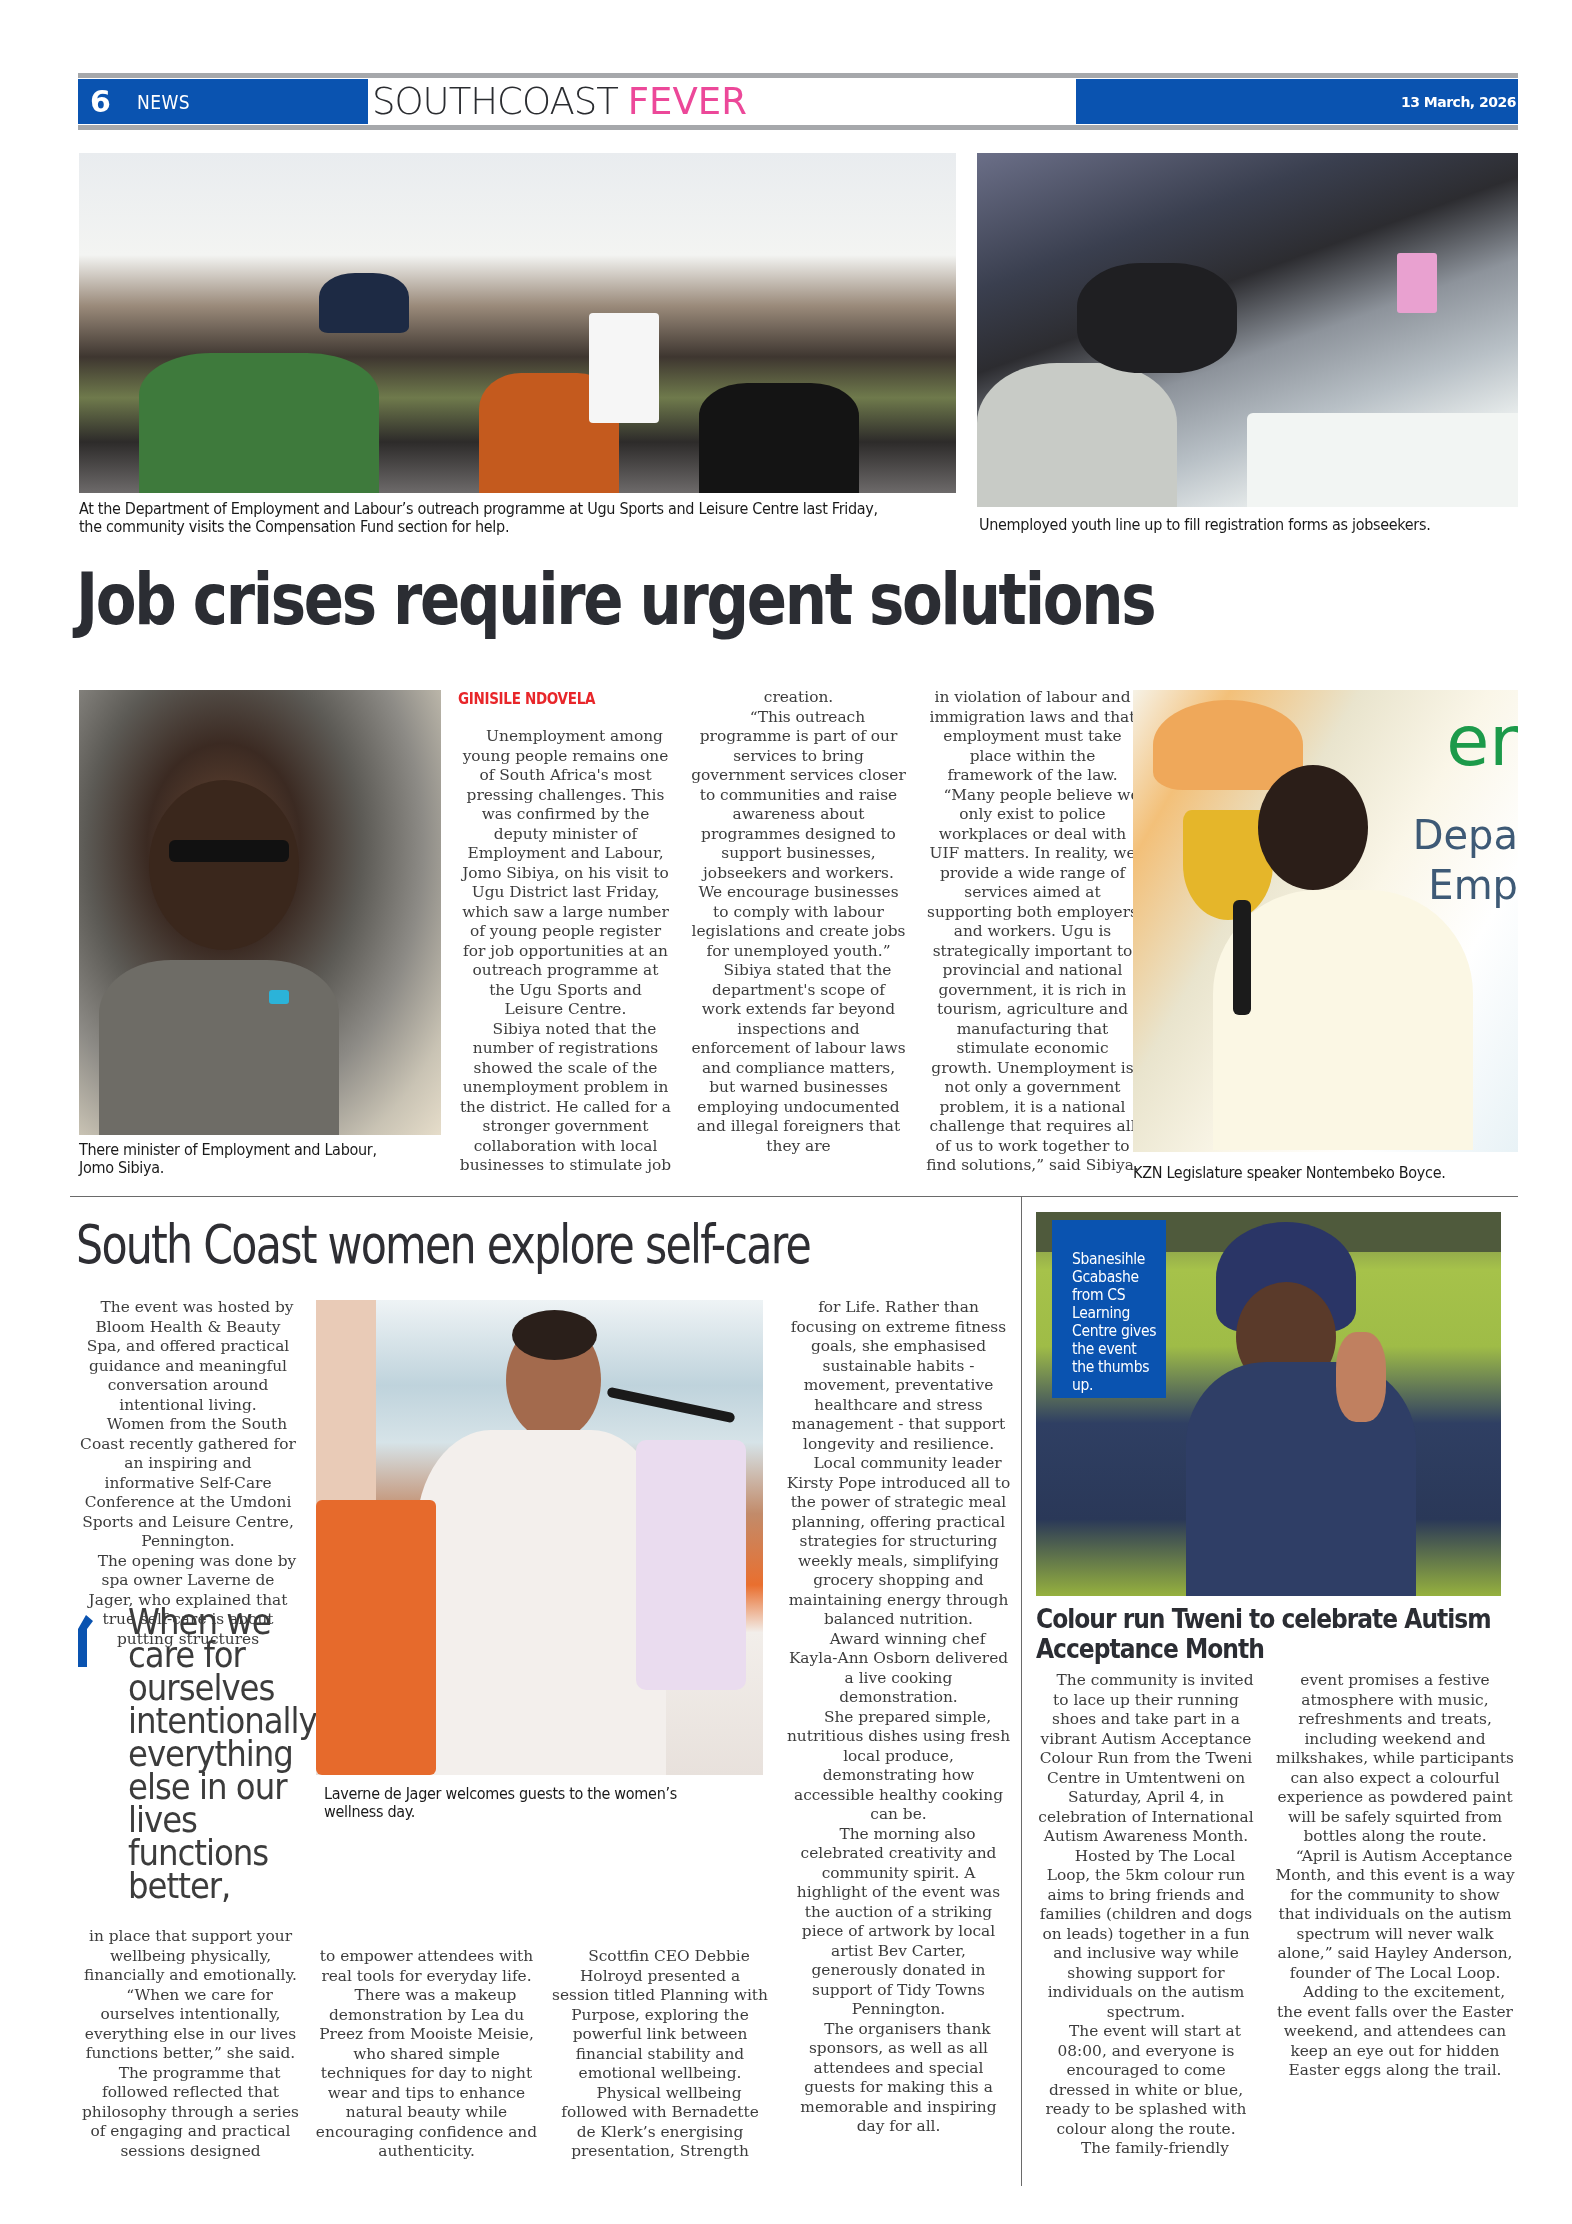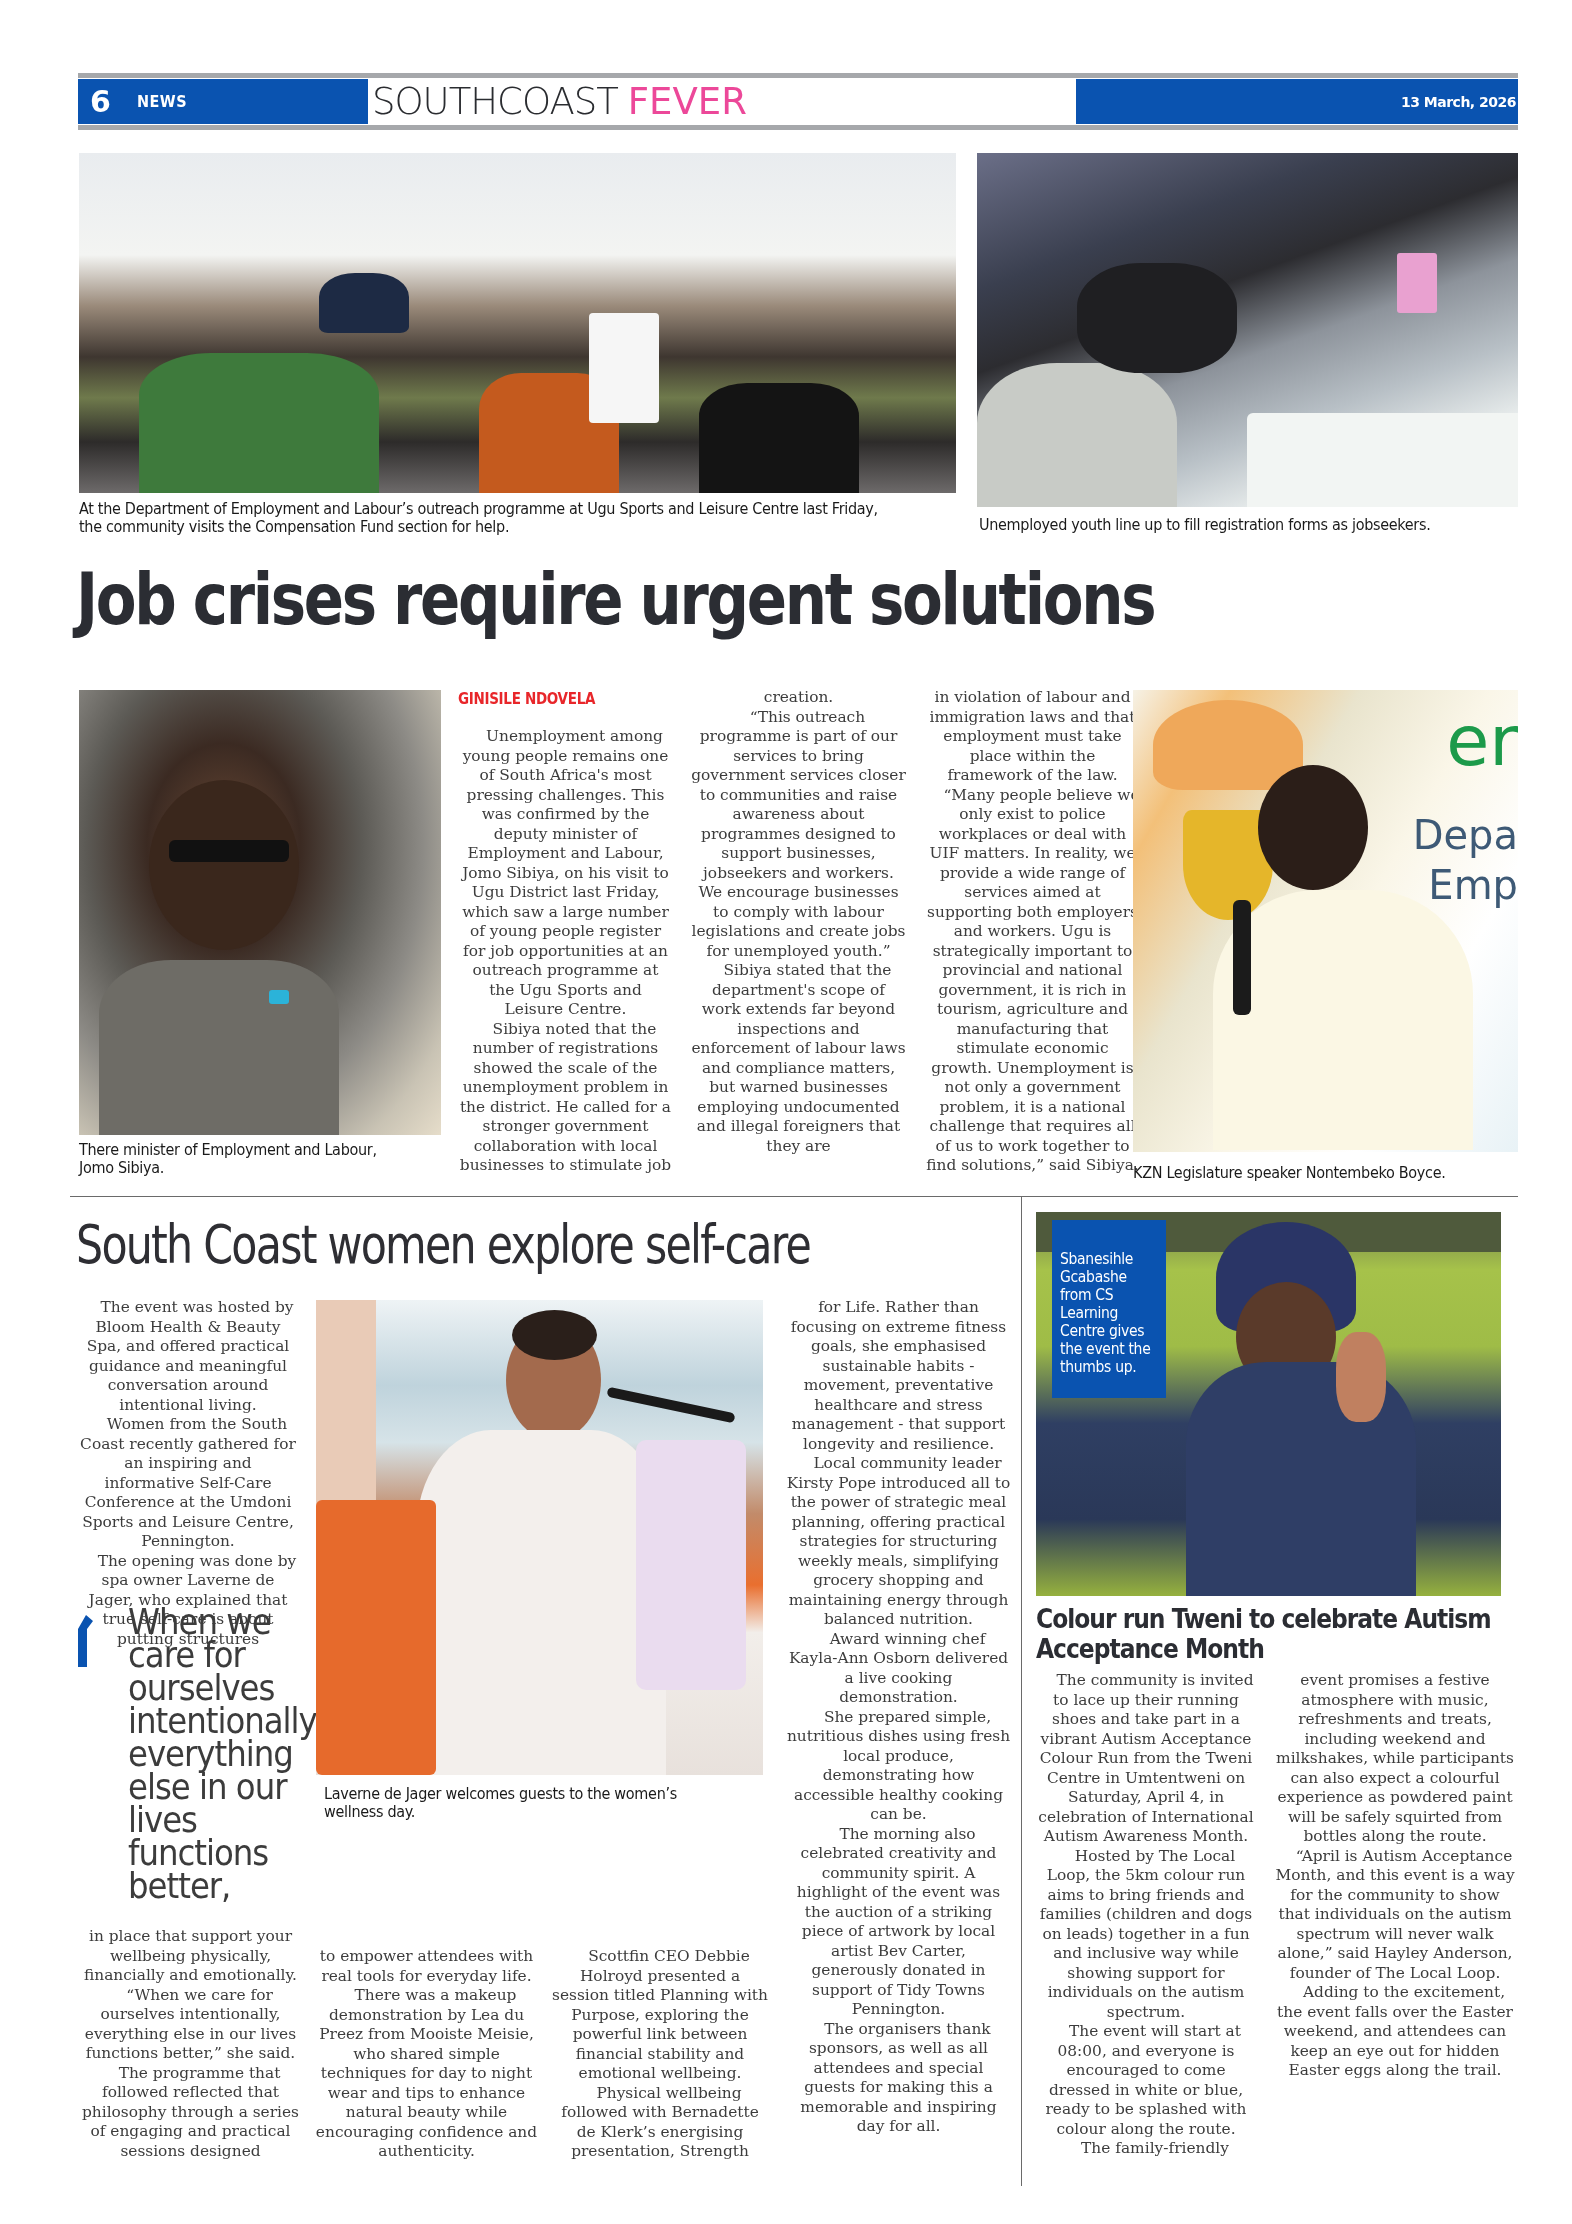--- a/index.html
+++ b/index.html
@@ -4,21 +4,21 @@
 <style>
   * { box-sizing: border-box; margin: 0; padding: 0; }
   html, body { width: 1572px; height: 2224px; background: #ffffff; overflow: hidden; }
   body { position: relative; font-family: "DejaVu Serif", serif; color: #3a3a3a; }
 
   
   .masthead-bar-top { position: absolute; left: 78px; top: 73px; width: 1440px; height: 5px; background: #a6a8ab; }
   .masthead-bar-bottom { position: absolute; left: 78px; top: 125px; width: 1440px; height: 5px; background: #a6a8ab; }
   .masthead-left { position: absolute; left: 78px; top: 79px; width: 290px; height: 45px; background: #0a53b0; display: flex; align-items: center; color: #fff; }
   .page-num { font-family: "DejaVu Sans", sans-serif; font-weight: bold; font-size: 30px; margin-left: 12px; }
-  .section-name { font-family: "DejaVu Sans Condensed", "DejaVu Sans", sans-serif; font-weight: bold; font-size: 16px; margin-left: 26px; letter-spacing: 0.5px; }
+  .section-name { font-family: "DejaVu Sans Condensed", "DejaVu Sans", sans-serif; font-weight: normal; font-size: 19px; margin-left: 26px; letter-spacing: 0.5px; }
   .masthead-title { position: absolute; left: 372px; top: 77px; height: 48px; display: flex; align-items: center; font-family: "DejaVu Sans", sans-serif; font-size: 37px; color: #2a2c30; letter-spacing: -1px; }
   .masthead-title .light { font-weight: 200; }
   .masthead-title .bold { font-weight: normal; color: #ec4899; margin-left: 10px; letter-spacing: 0; }
   .masthead-right { position: absolute; left: 1076px; top: 79px; width: 442px; height: 45px; background: #0a53b0; color: #fff; display: flex; align-items: center; justify-content: flex-end; padding-right: 2px; font-family: "DejaVu Sans", sans-serif; font-weight: bold; font-size: 14px; letter-spacing: -0.5px; }
 
   
   .photo { position: absolute; overflow: hidden; }
   .photo-crowd { left: 79px; top: 153px; width: 877px; height: 340px;
     background: linear-gradient(180deg, #e9ecef 0%, #f3f4f2 30%, #9a8a7a 45%, #3e3630 60%, #6f7a4c 72%, #2d2b2a 85%, #6d6a6a 100%); }
   .photo-youth { left: 977px; top: 153px; width: 541px; height: 354px;
@@ -59,21 +59,21 @@
   .col-2a { left: 78px; top: 1298px; width: 220px; }
   .col-2a-bottom { left: 78px; top: 1927px; width: 225px; }
   .col-2b { left: 314px; top: 1947px; width: 225px; }
   .col-2c { left: 550px; top: 1947px; width: 220px; }
   .col-2d { left: 786px; top: 1298px; width: 225px; }
 
   .pullquote { position: absolute; left: 78px; top: 1605px; width: 225px; }
   .pullquote .quote-mark { position: absolute; left: 0; top: 10px; width: 20px; height: 52px; }
   .pullquote .quote-text { position: absolute; left: 50px; top: 0; width: 180px; font-family: "DejaVu Sans Condensed", "DejaVu Sans", sans-serif; font-weight: 200; font-size: 36px; line-height: 33px; color: #3c3c3c; letter-spacing: -1px; }
 
-  .thumbs-box { position: absolute; left: 1052px; top: 1220px; width: 114px; height: 178px; background: #0a53b0; color: #fff; font-family: "DejaVu Sans Condensed", "DejaVu Sans", sans-serif; font-size: 15.5px; line-height: 18px; padding: 30px 6px 0 8px; letter-spacing: -0.3px; }
+  .thumbs-box { position: absolute; left: 1052px; top: 1220px; width: 114px; height: 178px; background: #0a53b0; color: #fff; font-family: "DejaVu Sans Condensed", "DejaVu Sans", sans-serif; font-size: 15.5px; line-height: 18px; padding: 30px 6px 0 20px; letter-spacing: -0.3px; }
 
   .headline-colour { position: absolute; left: 1036px; top: 1604px; width: 480px; font-family: "DejaVu Sans Condensed", "DejaVu Sans", sans-serif; font-weight: bold; font-size: 26px; line-height: 30px; color: #2b2d33; letter-spacing: -1px; }
   .col-3a { left: 1036px; top: 1671px; width: 220px; }
   .col-3b { left: 1275px; top: 1671px; width: 240px; }
 </style>
 </head>
 <body>
 
 <div class="masthead-bar-top"></div>
 <div class="masthead-left">

